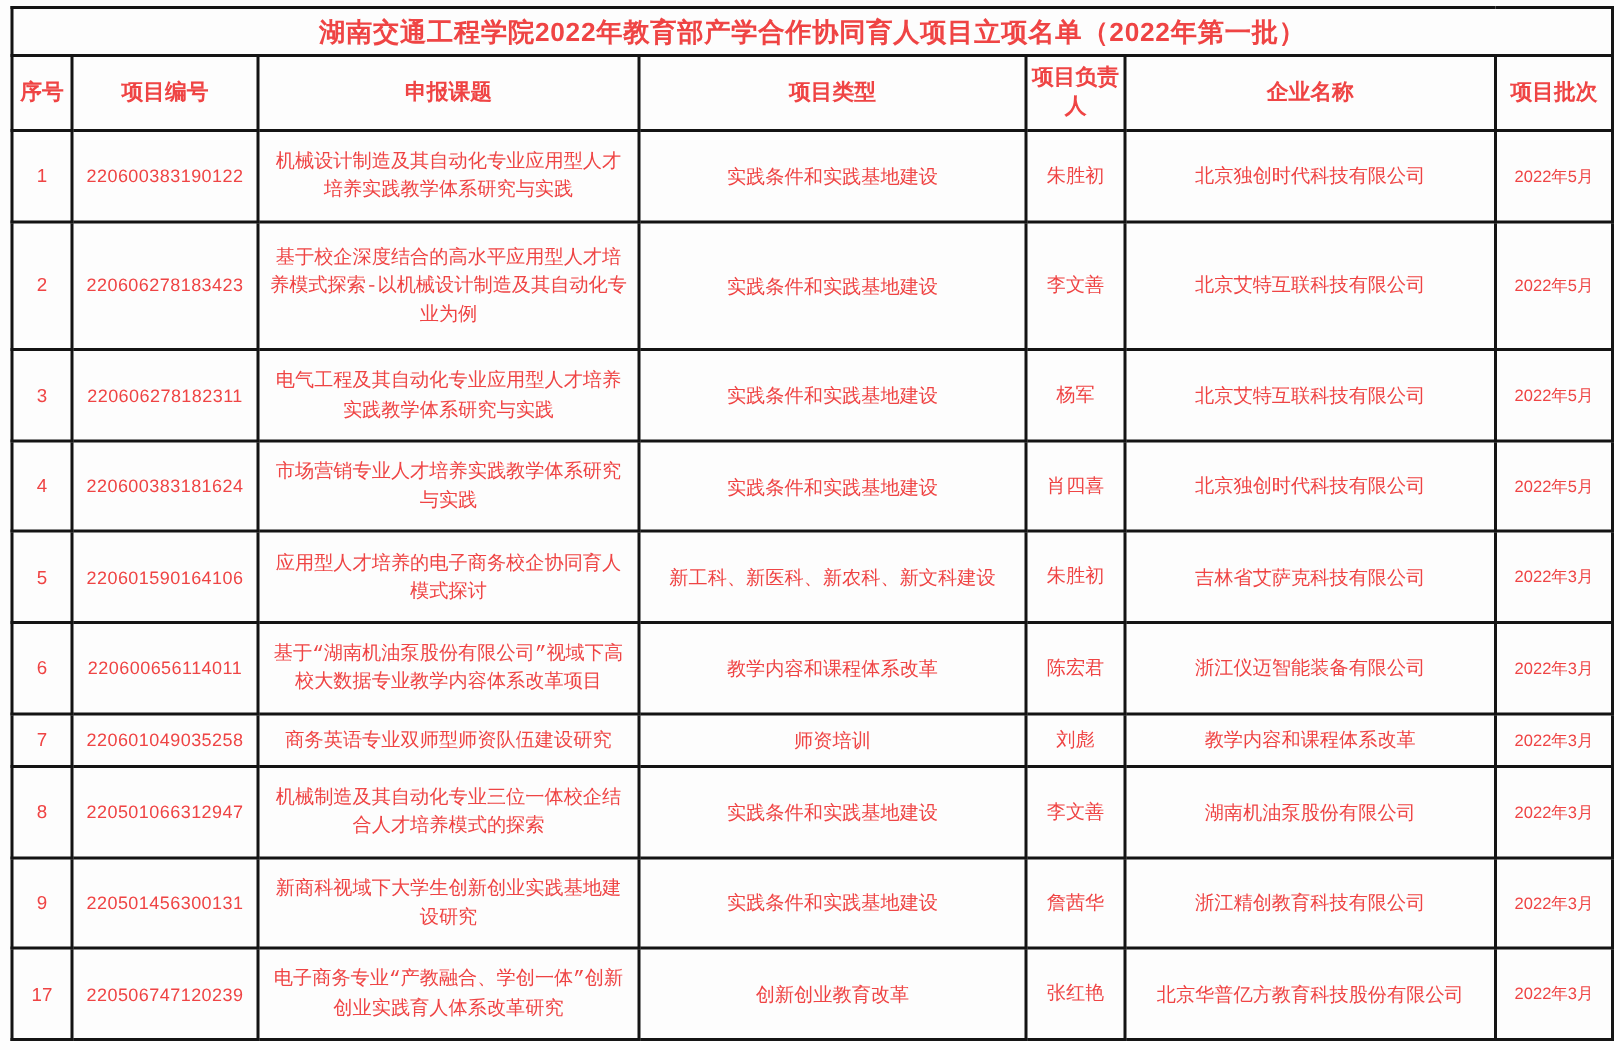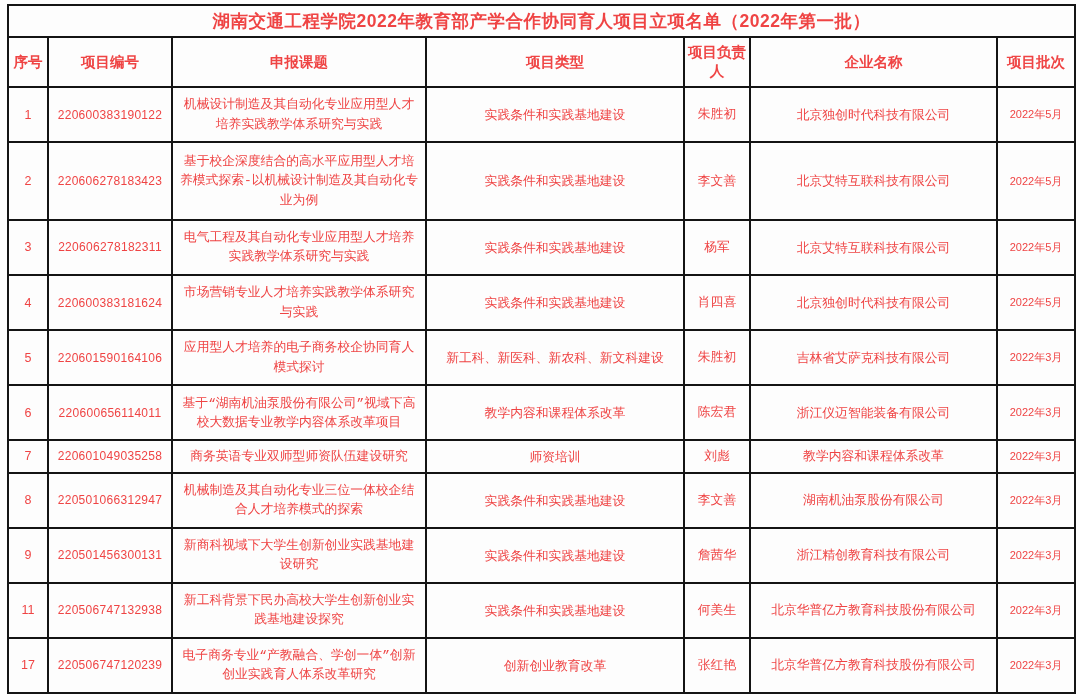--- a/index.html
+++ b/index.html
@@ -156,29 +156,20 @@
         <tr>
     <td class="cell-no">9</td>
     <td class="cell-code">220501456300131</td>
     <td class="cell-topic">新商科视域下大学生创新创业实践基地建设研究</td>
     <td class="cell-type">实践条件和实践基地建设</td>
     <td class="cell-leader">詹茜华</td>
     <td class="cell-company">浙江精创教育科技有限公司</td>
     <td class="cell-batch">2022年3月</td>
   </tr>
         <tr>
-    <td class="cell-no">11</td>
-    <td class="cell-code">220506747132938</td>
-    <td class="cell-topic">新工科背景下民办高校大学生创新创业实践基地建设探究</td>
-    <td class="cell-type">实践条件和实践基地建设</td>
-    <td class="cell-leader">何美生</td>
-    <td class="cell-company">北京华普亿方教育科技股份有限公司</td>
-    <td class="cell-batch">2022年3月</td>
-  </tr>
-        <tr>
     <td class="cell-no">17</td>
     <td class="cell-code">220506747120239</td>
     <td class="cell-topic">电子商务专业“产教融合、学创一体”创新创业实践育人体系改革研究</td>
     <td class="cell-type">创新创业教育改革</td>
     <td class="cell-leader">张红艳</td>
     <td class="cell-company">北京华普亿方教育科技股份有限公司</td>
     <td class="cell-batch">2022年3月</td>
   </tr>
       </tbody>
   </table>

